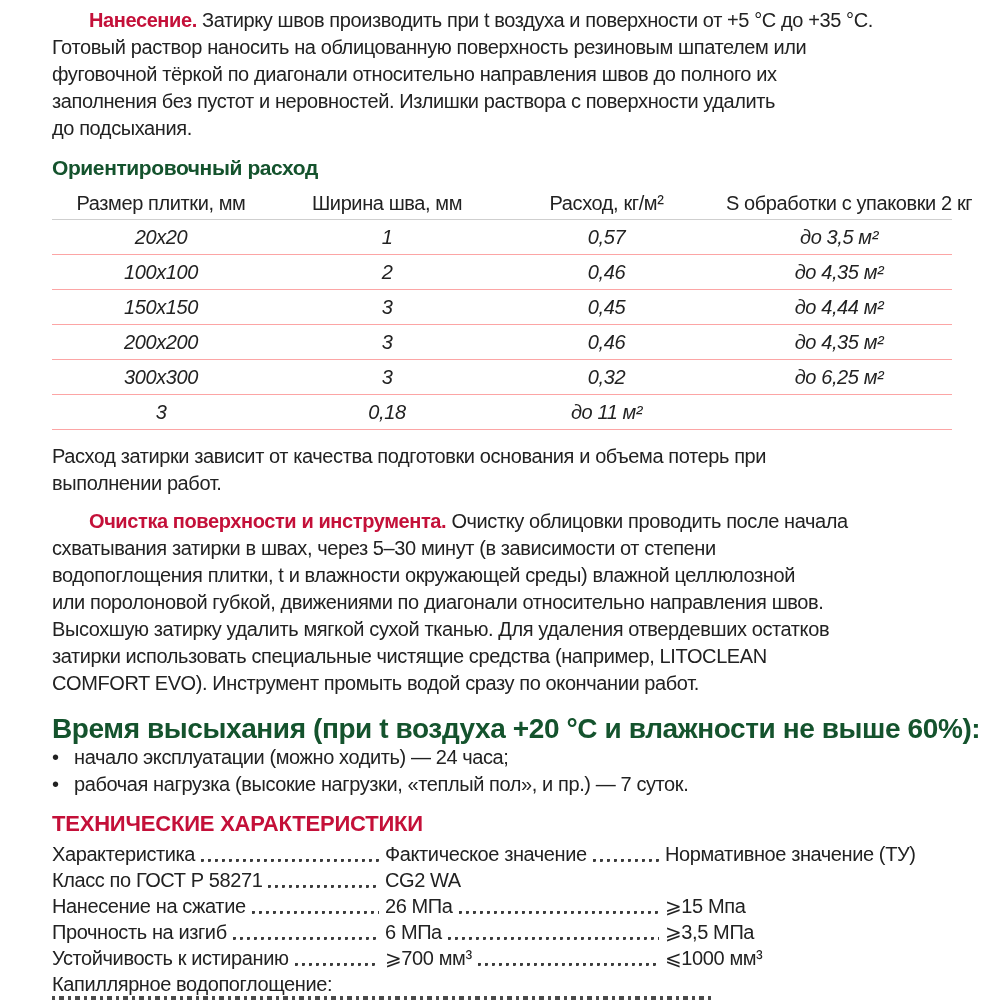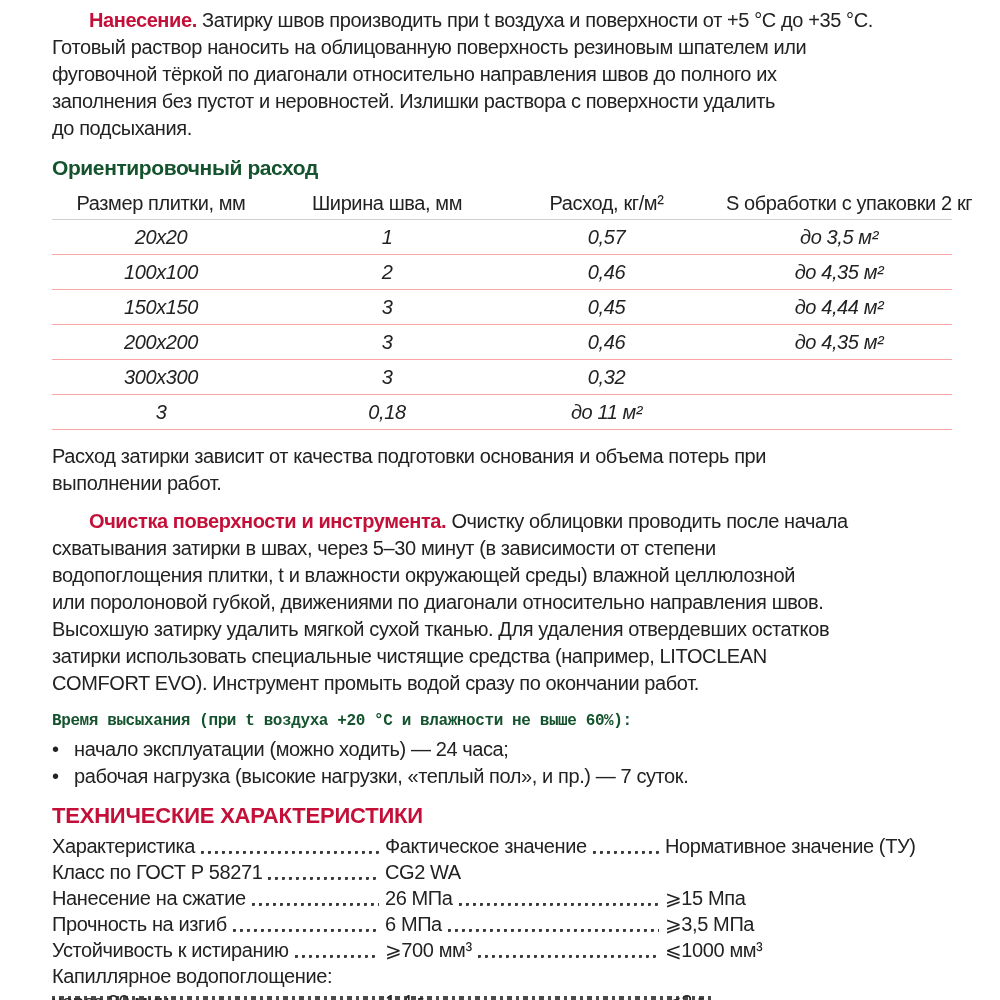--- a/index.html
+++ b/index.html
@@ -92,20 +92,21 @@
     <div class="trow data">
       <div class="c">200х200</div>
       <div class="c">3</div>
       <div class="c">0,46</div>
       <div class="c">до 4,35 м²</div>
     </div>
     <div class="trow data">
       <div class="c">300х300</div>
       <div class="c">3</div>
       <div class="c">0,32</div>
+      <div class="c">до 6,25 м²</div>
     </div>
     <div class="trow data">
       <div class="c">3</div>
       <div class="c">0,18</div>
       <div class="c">до 11 м²</div>
     </div>
   </div>
 
   <div class="para gap-para">
     <div class="line">Расход затирки зависит от качества подготовки основания и объема потерь при</div>
@@ -115,21 +116,21 @@
   <div class="para" style="margin-top:11px;">
     <div class="line"><b class="red">Очистка поверхности и инструмента.</b> <span>Очистку облицовки проводить после начала</span></div>
     <div class="line">схватывания затирки в швах, через 5–30 минут (в зависимости от степени</div>
     <div class="line">водопоглощения плитки, t и влажности окружающей среды) влажной целлюлозной</div>
     <div class="line">или поролоновой губкой, движениями по диагонали относительно направления швов.</div>
     <div class="line">Высохшую затирку удалить мягкой сухой тканью. Для удаления отвердевших остатков</div>
     <div class="line">затирки использовать специальные чистящие средства (например, LITOCLEAN</div>
     <div class="line">COMFORT EVO). Инструмент промыть водой сразу по окончании работ.</div>
   </div>
 
-  <div class="sec-title" style="font-size:16px;margin-top:11px;margin-bottom:2px;font-family:Liberation Mono, monospace;">Время высыхания (при t воздуха +20 °С и влажности не выше 60%):</div>
+  <div class="sec-title" style="font-size:28px;margin-top:19px;margin-bottom:2px;">Время высыхания (при t воздуха +20 °С и влажности не выше 60%):</div>
   <div class="bullet">
     <span class="mark">•</span>
     <span>начало эксплуатации (можно ходить) — 24 часа;</span>
   </div>
   <div class="bullet">
     <span class="mark">•</span>
     <span>рабочая нагрузка (высокие нагрузки, «теплый пол», и пр.) — 7 суток.</span>
   </div>
 
   <div class="specs-title">ТЕХНИЧЕСКИЕ ХАРАКТЕРИСТИКИ</div>

